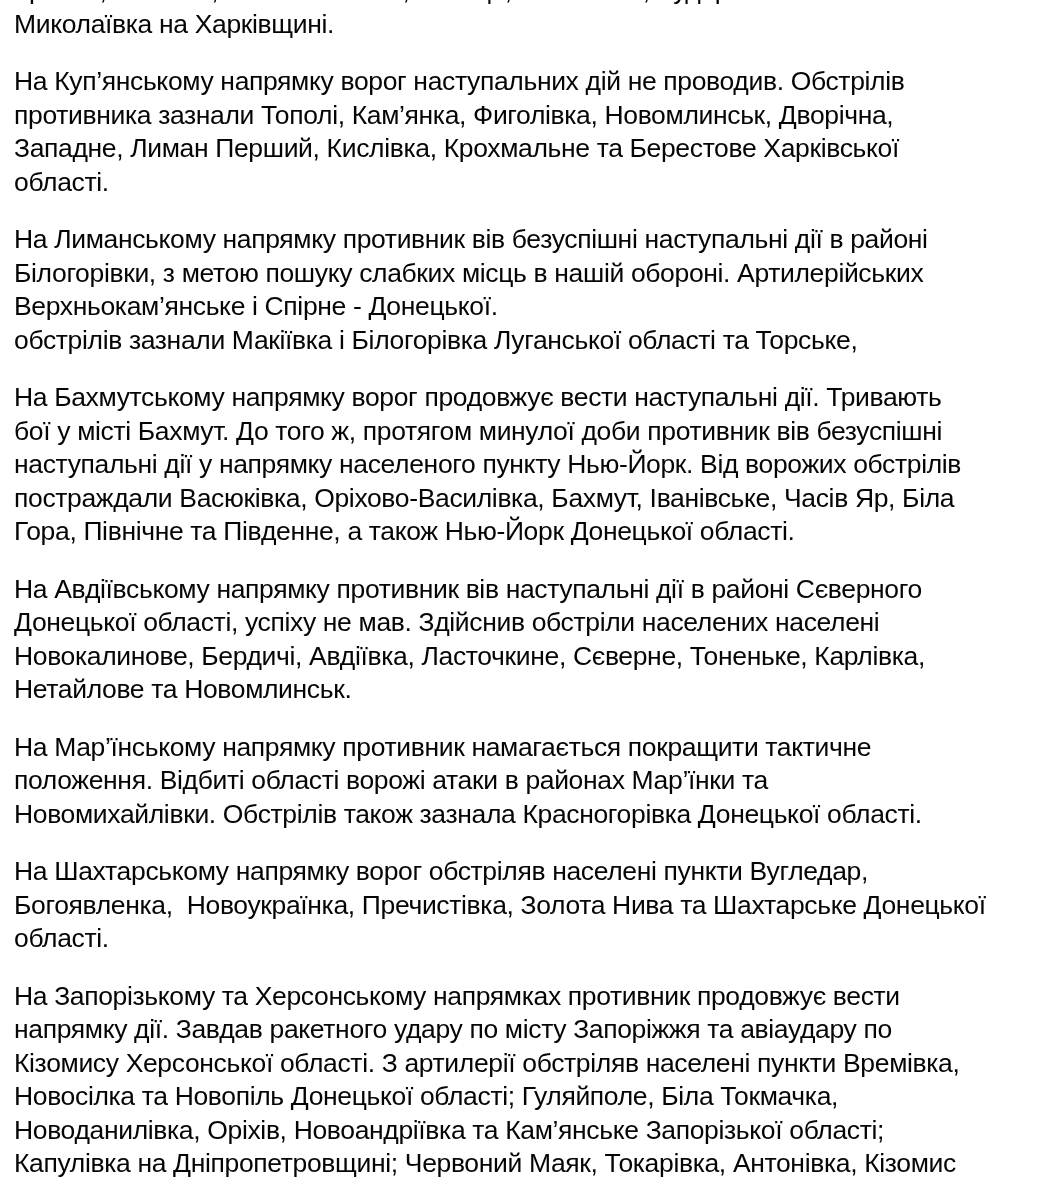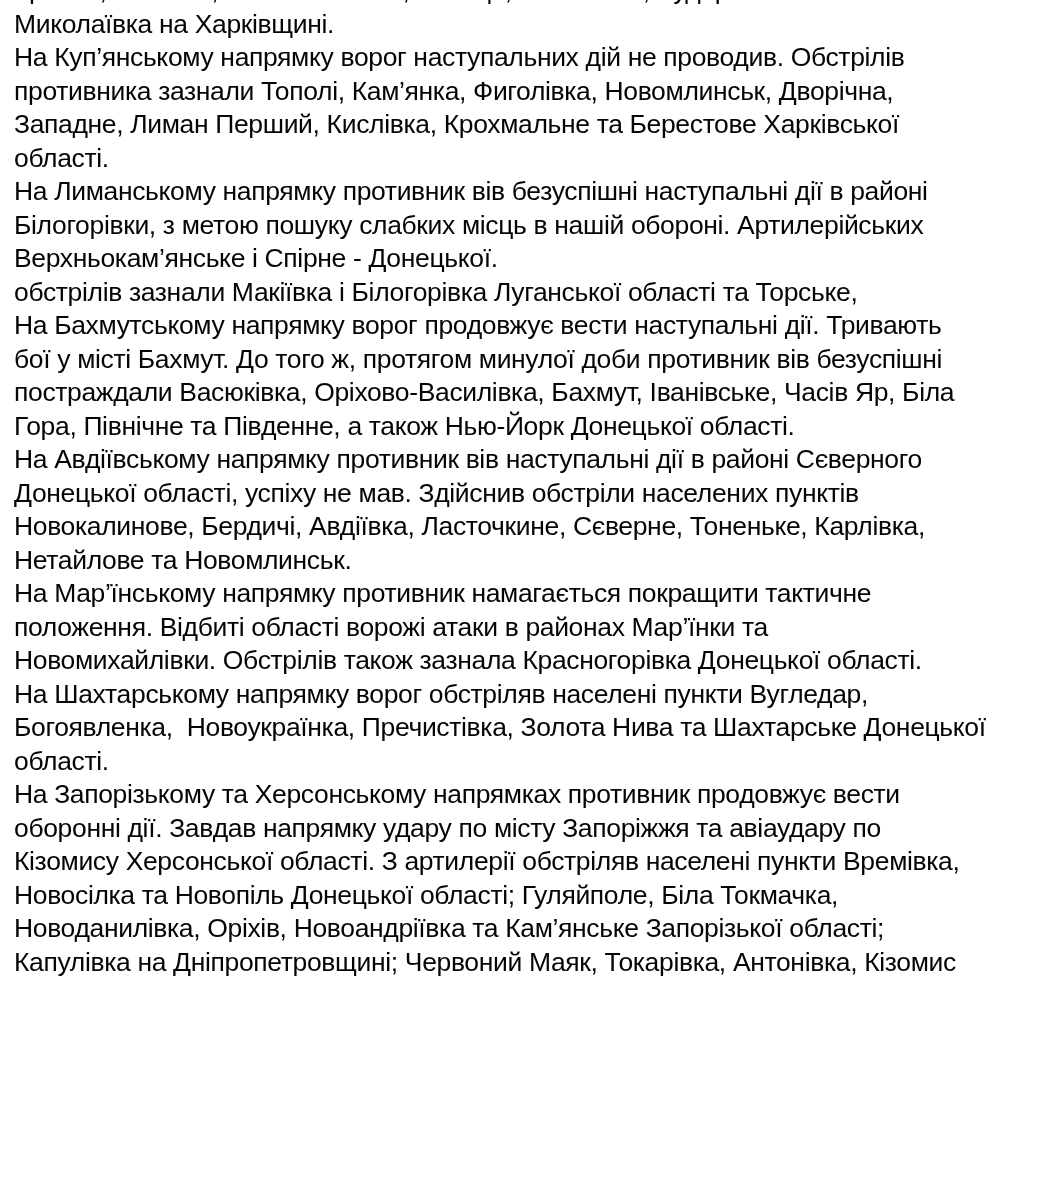--- a/index.html
+++ b/index.html
@@ -17,21 +17,21 @@
     font-family: "Liberation Sans", sans-serif;
     font-size: 26.5px;
     line-height: 33.5px;
     letter-spacing: -0.35px;
     color: #050505;
     padding-left: 14px;
     padding-right: 16px;
     margin-top: -26px; 
   }
   .para { margin: 0; }
-  .para + .para { }
+  .para + .para { margin-top: 24px; }
   .line {
     white-space: pre; 
   }
 </style>
 </head>
 <body style="background: rgb(255, 255, 255);">
 
 <div class="report-content" id="report-root" style="color: rgb(5, 5, 5);">
     <div class="para">
       <div class="line">Красне, Гоптівка, Козача Лопань, Гатище, Вовчанськ, Бударки та</div>
@@ -45,40 +45,41 @@
     </div>
     <div class="para">
       <div class="line">На Лиманському напрямку противник вів безуспішні наступальні дії в районі</div>
       <div class="line">Білогорівки, з метою пошуку слабких місць в нашій обороні. Артилерійських</div>
       <div class="line">Верхньокам’янське і Спірне - Донецької.</div>
       <div class="line">обстрілів зазнали Макіївка і Білогорівка Луганської області та Торське,</div>
     </div>
     <div class="para">
       <div class="line">На Бахмутському напрямку ворог продовжує вести наступальні дії. Тривають</div>
       <div class="line">бої у місті Бахмут. До того ж, протягом минулої доби противник вів безуспішні</div>
+      <div class="line">наступальні дії у напрямку населеного пункту Нью-Йорк. Від ворожих обстрілів</div>
       <div class="line">постраждали Васюківка, Оріхово-Василівка, Бахмут, Іванівське, Часів Яр, Біла</div>
       <div class="line">Гора, Північне та Південне, а також Нью-Йорк Донецької області.</div>
     </div>
     <div class="para">
       <div class="line">На Авдіївському напрямку противник вів наступальні дії в районі Сєверного</div>
-      <div class="line">Донецької області, успіху не мав. Здійснив обстріли населених пунктів</div>
+      <div class="line">Донецької області, успіху не мав. Здійснив обстріли населених населені</div>
       <div class="line">Новокалинове, Бердичі, Авдіївка, Ласточкине, Сєверне, Тоненьке, Карлівка,</div>
       <div class="line">Нетайлове та Новомлинськ.</div>
     </div>
     <div class="para">
       <div class="line">На Мар’їнському напрямку противник намагається покращити тактичне</div>
       <div class="line">положення. Відбиті області ворожі атаки в районах Мар’їнки та</div>
       <div class="line">Новомихайлівки. Обстрілів також зазнала Красногорівка Донецької області.</div>
     </div>
     <div class="para">
       <div class="line">На Шахтарському напрямку ворог обстріляв населені пункти Вугледар,</div>
       <div class="line">Богоявленка,  Новоукраїнка, Пречистівка, Золота Нива та Шахтарське Донецької</div>
       <div class="line">області.</div>
     </div>
     <div class="para">
       <div class="line">На Запорізькому та Херсонському напрямках противник продовжує вести</div>
-      <div class="line">оборонні дії. Завдав напрямку удару по місту Запоріжжя та авіаудару по</div>
+      <div class="line">напрямку дії. Завдав ракетного удару по місту Запоріжжя та авіаудару по</div>
       <div class="line">Кізомису Херсонської області. З артилерії обстріляв населені пункти Времівка,</div>
       <div class="line">Новосілка та Новопіль Донецької області; Гуляйполе, Біла Токмачка,</div>
       <div class="line">Новоданилівка, Оріхів, Новоандріївка та Кам’янське Запорізької області;</div>
       <div class="line">Капулівка на Дніпропетровщині; Червоний Маяк, Токарівка, Антонівка, Кізомис</div>
     </div>
   </div>
 
 </body></html>

